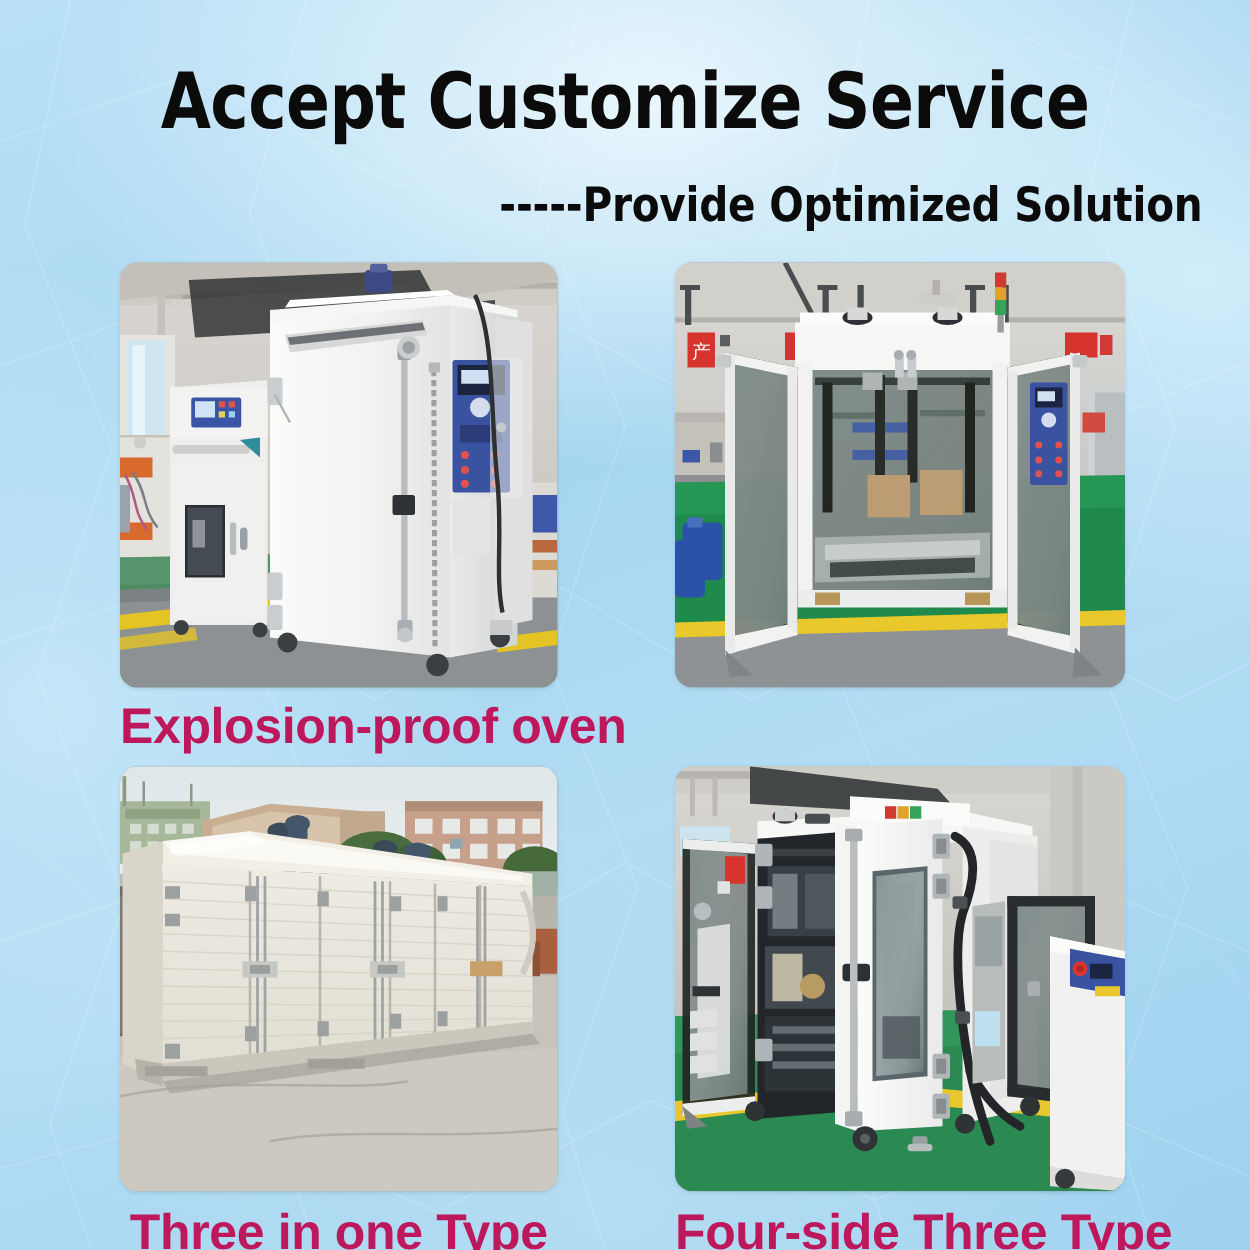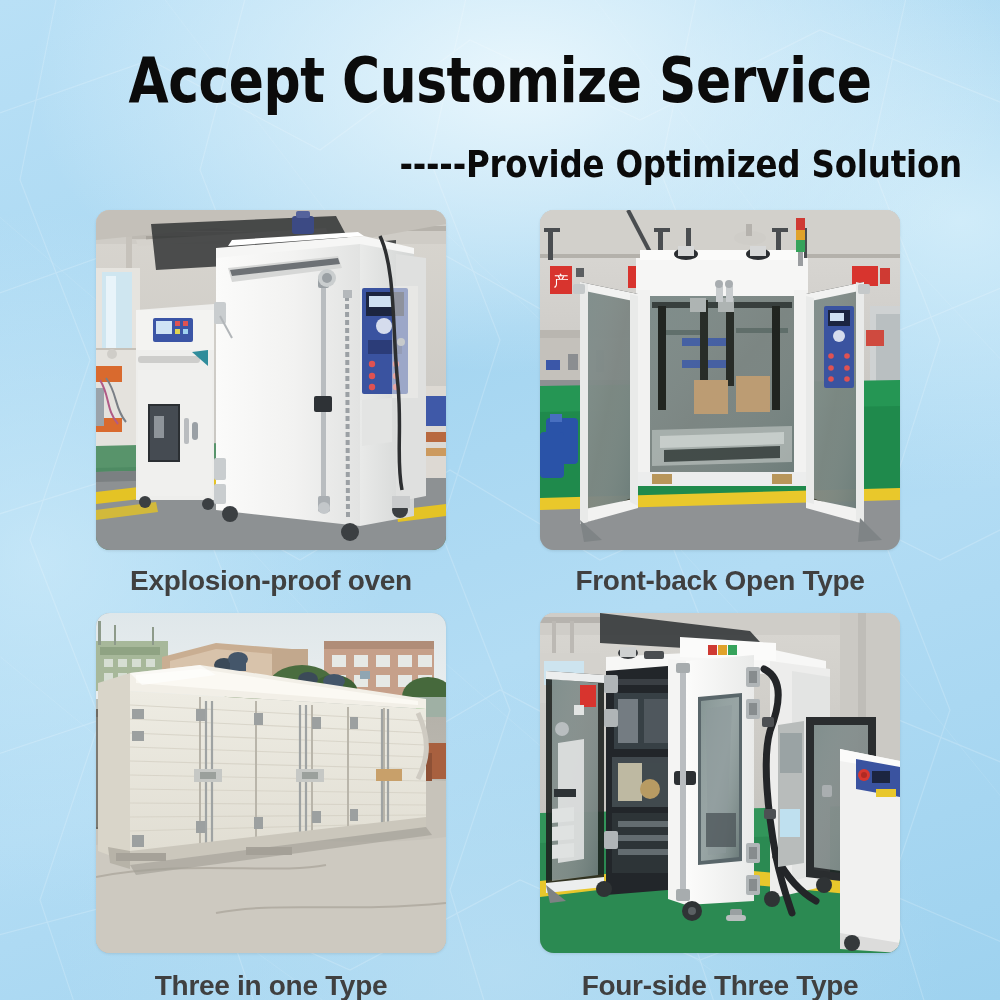--- a/index.html
+++ b/index.html
@@ -70,23 +70,23 @@
     background:#9fb0b6;
   }
   .card.c1 .photo, .card.c3 .photo { width:360px; }
 
   .caption {
     width:100%;
     margin-top:14px;
     text-align:center;
     font-family:"Liberation Sans","DejaVu Sans", sans-serif;
     font-weight:bold;
-    font-size:28px;
+    font-size:40px;
     line-height:34px;
-    color:#404040;
+    color:#be185d;
     letter-spacing:-0.3px;
   }
   .card.c2 .caption, .card.c3 .caption { margin-top:16px; }
 
   .ph-svg { position:absolute; inset:0; width:100%; height:100%; display:block; }
 </style>
 </head>
 <body>
 
 <div id="bg">
@@ -406,21 +406,20 @@
         <circle cx="307" cy="158" r="2.8" fill="#e05252"></circle>
         <circle cx="291" cy="169" r="2.8" fill="#e05252"></circle>
         <circle cx="307" cy="169" r="2.8" fill="#e05252"></circle>
 
         <rect x="176" y="76" width="7" height="16" fill="#c8ccce"></rect>
         <rect x="186" y="76" width="7" height="16" fill="#c8ccce"></rect>
         <circle cx="179" cy="74" r="4" fill="#a8adb0"></circle>
         <circle cx="189" cy="74" r="4" fill="#a8adb0"></circle>
       </svg>
     </div>
-    <div class="caption">Front-back Open Type</div>
   </div>
 
   <div class="card c2">
     <div class="photo">
       <svg class="ph-svg" viewBox="0 0 350 340" preserveAspectRatio="none">
         <defs>
           <linearGradient id="g2sky" x1="0" y1="0" x2="0" y2="1">
             <stop offset="0" stop-color="#dfe7ea"></stop>
               <stop offset="1" stop-color="#eef1f1"></stop>
           </linearGradient>

